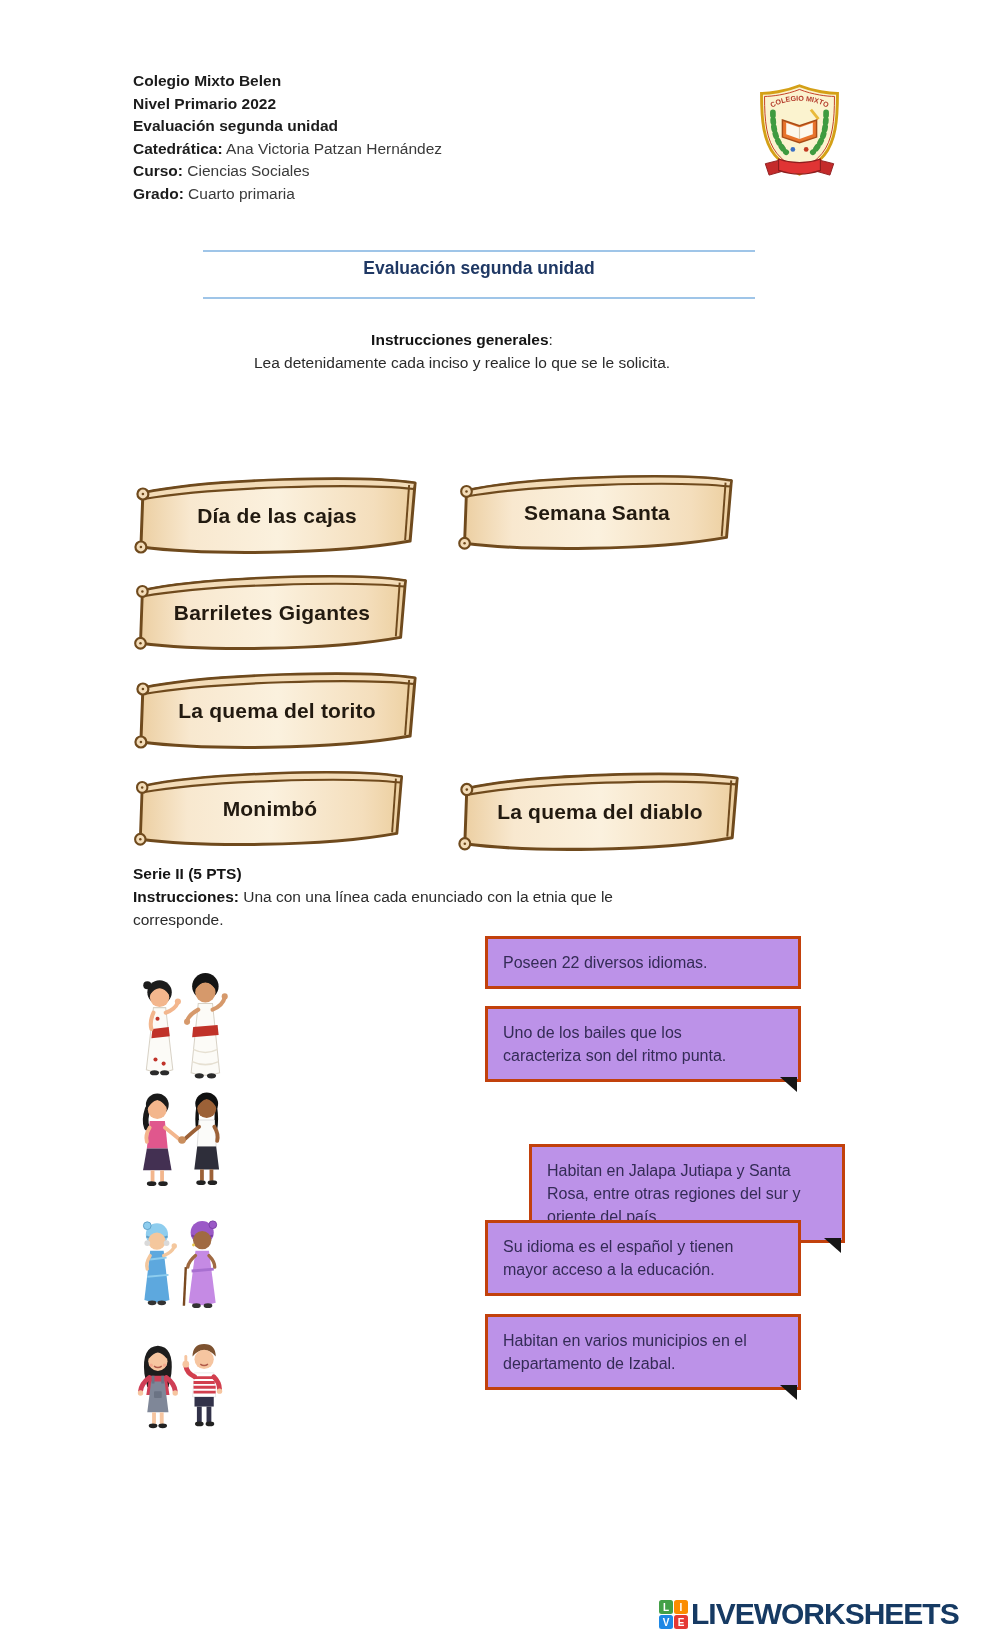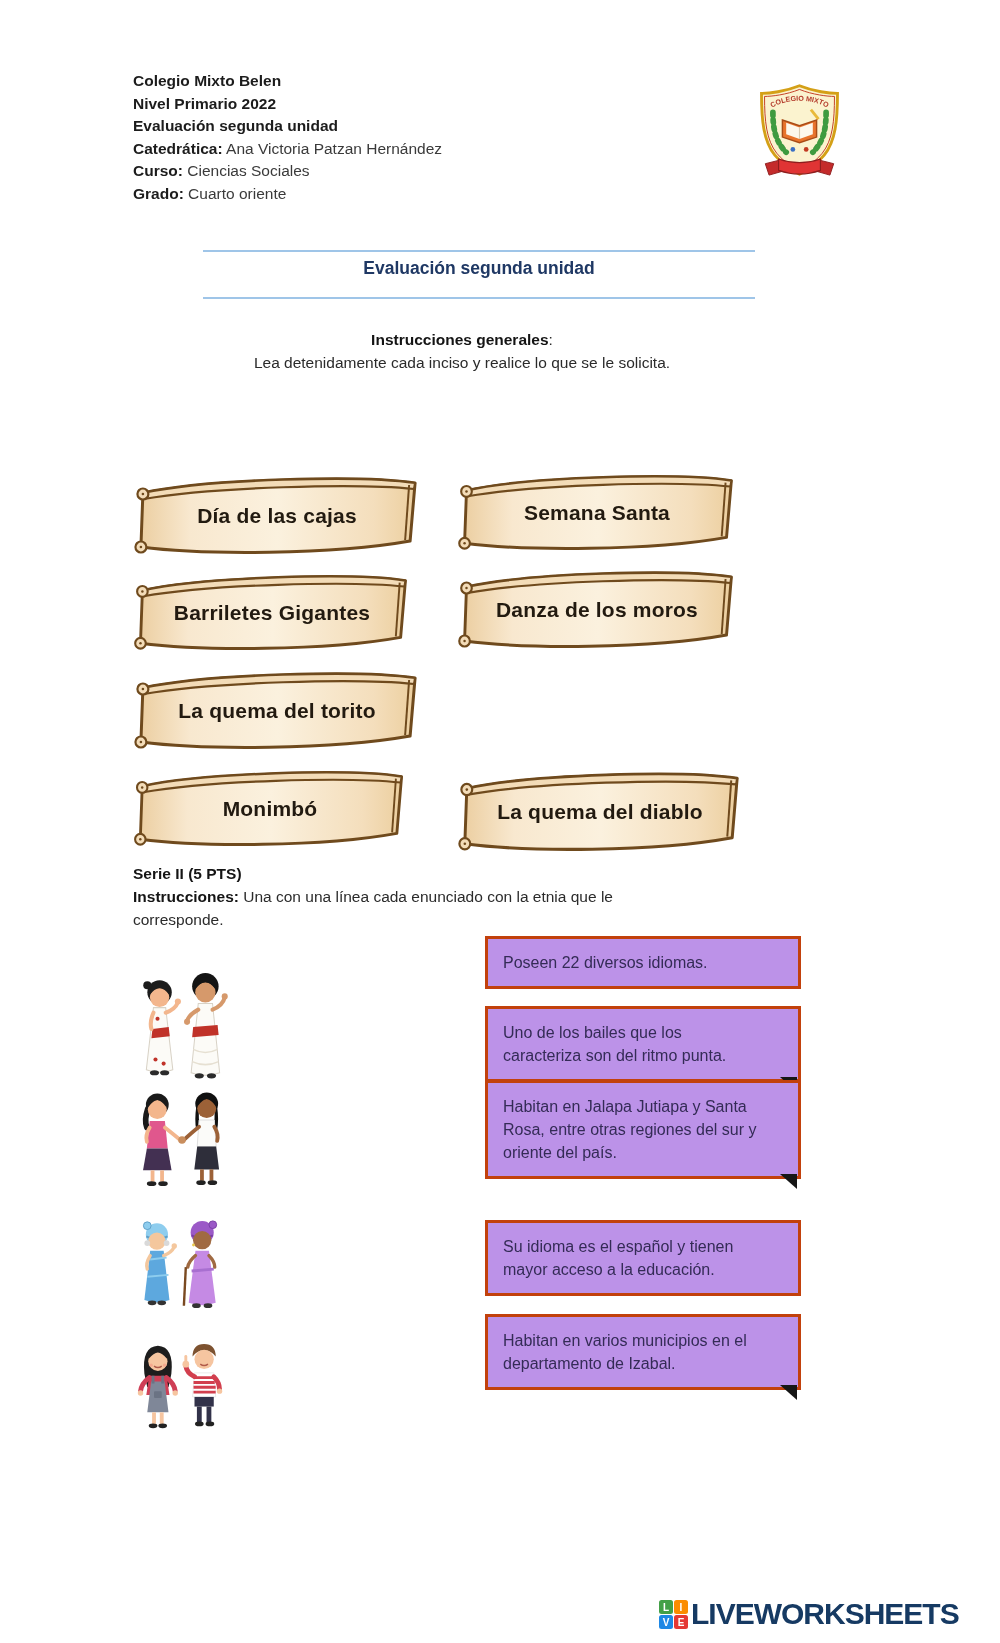--- a/index.html
+++ b/index.html
@@ -53,21 +53,21 @@
 </svg>
 
 <div class="page">
 
   <div class="abs hdr">
     <div class="b">Colegio Mixto Belen</div>
     <div class="b">Nivel Primario 2022</div>
     <div class="b">Evaluación segunda unidad</div>
     <div><span class="b">Catedrática:</span><span class="r"> Ana Victoria Patzan Hernández</span></div>
     <div><span class="b">Curso:</span><span class="r"> Ciencias Sociales</span></div>
-    <div><span class="b">Grado:</span><span class="r"> Cuarto oriente</span></div>
+    <div><span class="b">Grado:</span><span class="r"> Cuarto primaria</span></div>
   </div>
 
   <div class="abs" style="left:752px;top:82px;width:95px;height:100px;">
     <svg viewBox="0 0 100 110">
       <path d="M50,4 C65,10 82,12 90,12 C90,40 88,62 76,77 C66,89 54,95 50,97 C46,95 34,89 24,77 C12,62 10,40 10,12 C18,12 35,10 50,4 Z" fill="#fbf3cf" stroke="#d4a017" stroke-width="3"></path>
       <path d="M50,4 C65,10 82,12 90,12 C90,40 88,62 76,77 C66,89 54,95 50,97 C46,95 34,89 24,77 C12,62 10,40 10,12 C18,12 35,10 50,4 Z" fill="none" stroke="#c23b22" stroke-width="1.1" transform="translate(50,52) scale(0.92) translate(-50,-52)"></path>
       <path d="M22,32 C22,52 26,64 36,74" stroke="#3f9b3f" stroke-width="6" stroke-dasharray="3 4.5" fill="none" stroke-linecap="round"></path>
       <path d="M78,32 C78,52 74,64 64,74" stroke="#3f9b3f" stroke-width="6" stroke-dasharray="3 4.5" fill="none" stroke-linecap="round"></path>
       <path id="arcT" d="M20,28 C34,17 66,17 80,28" fill="none"></path>
       <text font-size="7.5" fill="#b33a2a" font-weight="bold">
@@ -127,32 +127,20 @@
       <path d="M15,25 C80,11 235,7 289,15 L288,21 C230,15 85,19 16,31 Z" fill="#f3dcb8" stroke="#6f4a1d" stroke-width="2.2" stroke-linejoin="round"></path>
       <path d="M283,17 L279,72" stroke="#6f4a1d" stroke-width="2" fill="none"></path>
       <circle cx="15" cy="26" r="5.5" fill="#f3dcb8" stroke="#6f4a1d" stroke-width="2.2"></circle>
         <circle cx="15" cy="26" r="1.3" fill="#6f4a1d"></circle>
       <circle cx="13" cy="79" r="5.5" fill="#f3dcb8" stroke="#6f4a1d" stroke-width="2.2"></circle>
         <circle cx="13" cy="79" r="1.3" fill="#6f4a1d"></circle>
     </svg>
     <span class="banner-label">Barriletes Gigantes</span>
   </div>
 
-  <div class="abs banner" style="left:452px;top:562px;width:290px;height:88px;">
-    <svg viewBox="0 0 300 88" preserveAspectRatio="none">
-      <path d="M15,25 C80,11 235,7 289,15 L284,73 C205,87 75,87 13,79 Z" fill="url(#parch)" stroke="#6f4a1d" stroke-width="3" stroke-linejoin="round"></path>
-      <path d="M15,25 C80,11 235,7 289,15 L288,21 C230,15 85,19 16,31 Z" fill="#f3dcb8" stroke="#6f4a1d" stroke-width="2.2" stroke-linejoin="round"></path>
-      <path d="M283,17 L279,72" stroke="#6f4a1d" stroke-width="2" fill="none"></path>
-      <circle cx="15" cy="26" r="5.5" fill="#f3dcb8" stroke="#6f4a1d" stroke-width="2.2"></circle>
-        <circle cx="15" cy="26" r="1.3" fill="#6f4a1d"></circle>
-      <circle cx="13" cy="79" r="5.5" fill="#f3dcb8" stroke="#6f4a1d" stroke-width="2.2"></circle>
-        <circle cx="13" cy="79" r="1.3" fill="#6f4a1d"></circle>
-    </svg>
-    <span class="banner-label">Danza de los moros</span>
-  </div>
 
   <div class="abs banner" style="left:128px;top:663px;width:298px;height:88px;">
     <svg viewBox="0 0 300 88" preserveAspectRatio="none">
       <path d="M15,25 C80,11 235,7 289,15 L284,73 C205,87 75,87 13,79 Z" fill="url(#parch)" stroke="#6f4a1d" stroke-width="3" stroke-linejoin="round"></path>
       <path d="M15,25 C80,11 235,7 289,15 L288,21 C230,15 85,19 16,31 Z" fill="#f3dcb8" stroke="#6f4a1d" stroke-width="2.2" stroke-linejoin="round"></path>
       <path d="M283,17 L279,72" stroke="#6f4a1d" stroke-width="2" fill="none"></path>
       <circle cx="15" cy="26" r="5.5" fill="#f3dcb8" stroke="#6f4a1d" stroke-width="2.2"></circle>
         <circle cx="15" cy="26" r="1.3" fill="#6f4a1d"></circle>
       <circle cx="13" cy="79" r="5.5" fill="#f3dcb8" stroke="#6f4a1d" stroke-width="2.2"></circle>
         <circle cx="13" cy="79" r="1.3" fill="#6f4a1d"></circle>
@@ -339,21 +327,21 @@
           <path d="M84,72 L84,88" stroke="#32324a" stroke-width="5"></path>
         <ellipse cx="74" cy="90" rx="4.5" ry="2.5" fill="#222"></ellipse>
           <ellipse cx="85" cy="90" rx="4.5" ry="2.5" fill="#222"></ellipse>
       </g>
     </svg>
   </div>
 
   <div class="abs pbox" style="top:936px;">Poseen 22 diversos idiomas.</div>
   <div class="abs pbox fold" style="top:1006px;">Uno de los bailes que los
 caracteriza son del ritmo punta.</div>
-  <div class="abs pbox fold" style="top:1080px;">Habitan en Jalapa Jutiapa y Santa
+  <div class="abs pbox fold" style="top:1144px;margin-left:44px;">Habitan en Jalapa Jutiapa y Santa
 Rosa, entre otras regiones del sur y
 oriente del país.</div>
   <div class="abs pbox" style="top:1220px;">Su idioma es el español y tienen
 mayor acceso a la educación.</div>
   <div class="abs pbox fold" style="top:1314px;">Habitan en varios municipios en el
 departamento de Izabal.</div>
 
   <div class="abs lw-logo">
     <span style="background: rgb(67, 160, 71);">L</span>
     <span style="background: rgb(251, 140, 0);">I</span>

